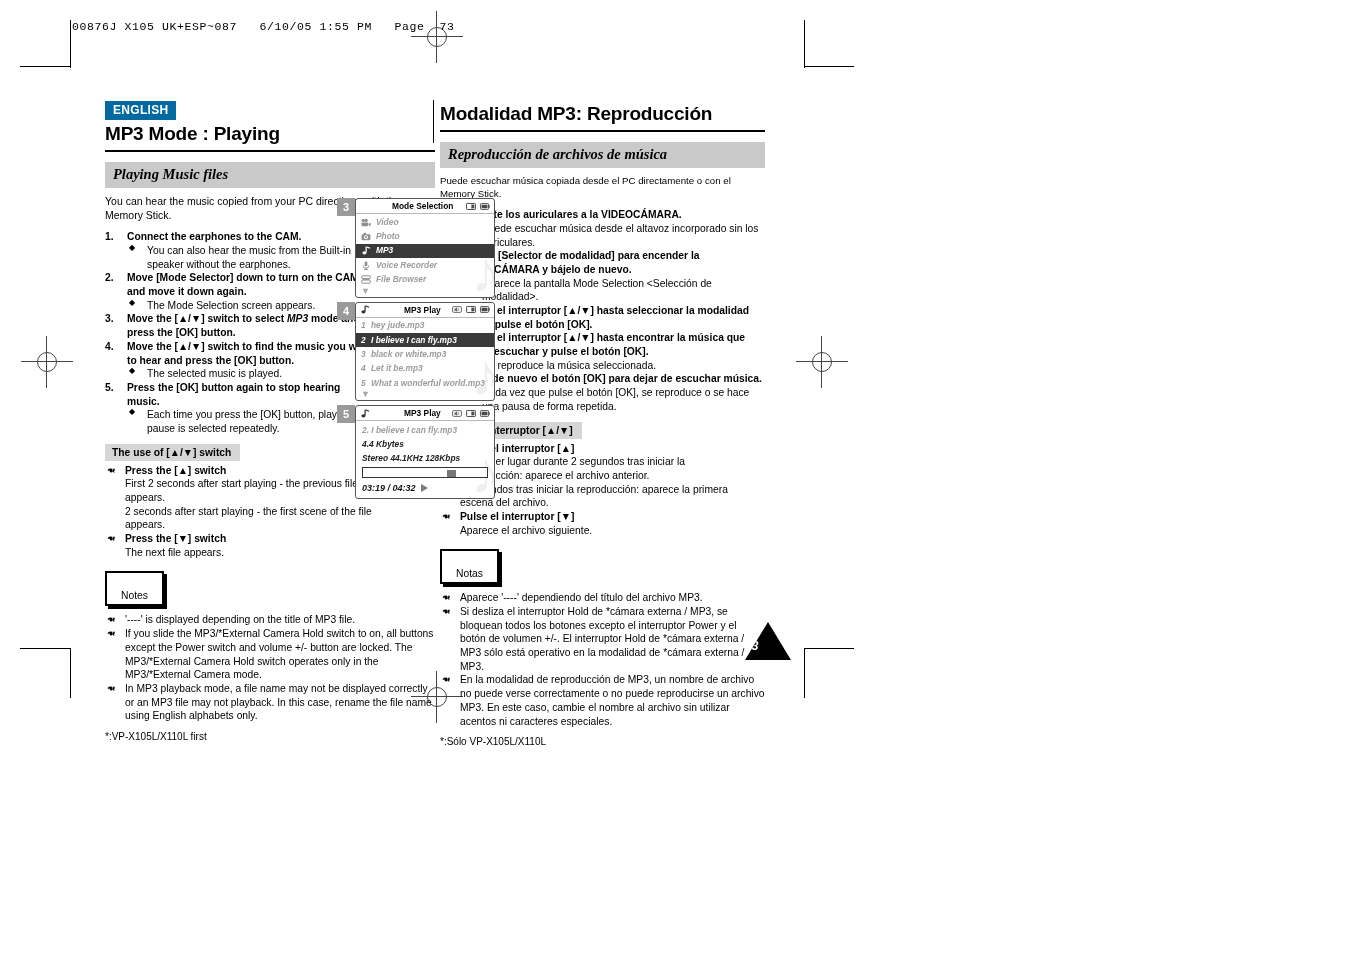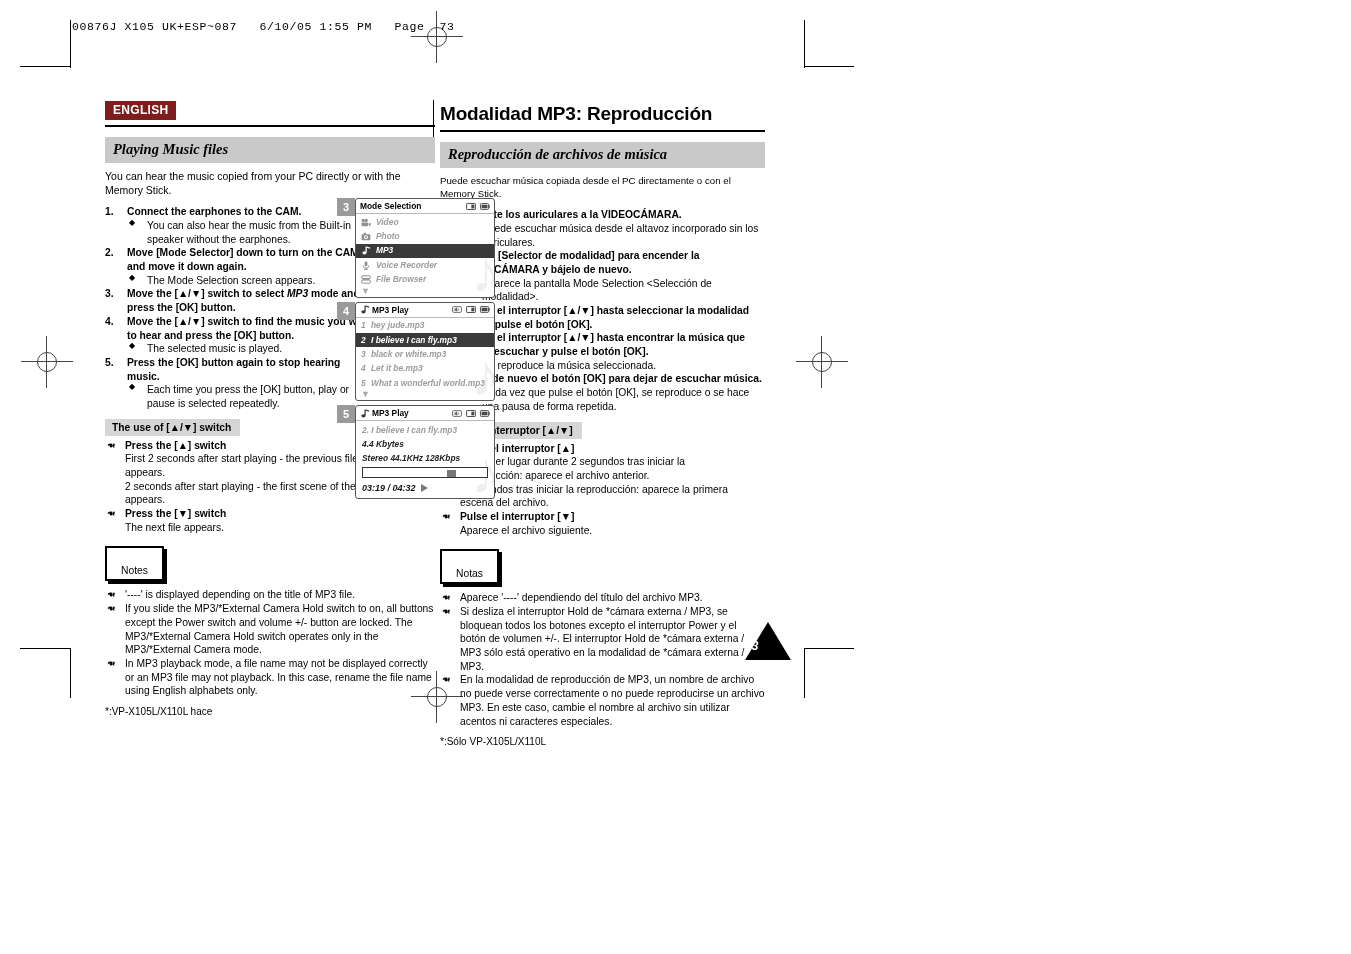--- a/index.html
+++ b/index.html
@@ -27,21 +27,21 @@
   .slugline {
     position:absolute; left:72px; top:20px;
     font-family:"Liberation Mono", monospace;
     font-size:11.5px; letter-spacing:.6px; color:#000; white-space:pre;
   }
 
   
   .content { position:absolute; left:105px; top:100px; width:660px; height:560px; }
 
   .langtag {
-    display:inline-block; background:#7f1d1d; color:#fff;
+    display:inline-block; background:#0369a1; color:#fff;
     font-size:12px; font-weight:bold; padding:2px 8px 3px 8px; letter-spacing:.3px;
   }
   .esptag-wrap { position:absolute; right:0; top:0; text-align:right; }
 
   .maintitle {
     font-size:19px; font-weight:bold; letter-spacing:-.2px; margin-top:3px;
   }
   .rule { height:2px; background:#000; margin-top:5px; }
 
   .secbar {
@@ -94,21 +94,21 @@
   .lcd {
     border:1.4px solid #555; border-radius:3px; background:#fff;
     width:140px; overflow:hidden; position:relative;
   }
   .lcd-bg { position:absolute; right:-6px; bottom:-8px; font-size:58px; color:#efefef; font-weight:bold; }
   .lcd-title {
     display:flex; align-items:center; gap:3px;
     font-size:8.4px; font-weight:bold; padding:2px 3px 2px 4px;
     border-bottom:1px solid #b9b9b9; position:relative; z-index:2;
   }
-  .lcd-title .t { flex:1; }
+  .lcd-title .t { flex:1;margin-left:32px; }
   .lcd-body { position:relative; z-index:2; padding:1px 0 2px 0;font-style:italic; }
   .lcd-row {
     display:flex; align-items:center; gap:4px;
     font-size:8.4px; font-weight:bold; color:#9c9c9c;
     padding:1.5px 4px 1.5px 5px; line-height:1.35;
   }
   .lcd-row.sel { background:#3a3a3a; color:#fff; }
   .ico { width:10px; height:9px; display:inline-block; flex:0 0 auto; }
   .downarrow { text-align:left; padding-left:5px; color:#a8a8a8; font-size:9px; line-height:8px; }
 
@@ -167,20 +167,21 @@
   </div>
 
   <div class="slugline">00876J X105 UK+ESP~087   6/10/05 1:55 PM   Page  73</div>
 
   <div class="content">
 
     <div class="coldiv"></div>
 
     <div class="col col-en">
       <div class="langtag">ENGLISH</div>
+      <div class="maintitle">MP3 Mode : Playing</div>
       <div class="rule"></div>
       <div class="secbar">Playing Music files</div>
       <div class="lead" style="width:320px;">You can hear the music copied from your PC directly or with the Memory Stick.</div>
 
       <ol class="steps" id="en-steps" style="margin-top:8px;width:268px;">
           <li><span class="num">1.</span><span class="maintxt">Connect the earphones to the CAM.</span><div class="sub"><span class="dia">◆</span>You can also hear the music from the Built-in speaker without the earphones.</div></li>
           <li><span class="num">2.</span><span class="maintxt">Move [Mode Selector] down to turn on the CAM and move it down again.</span><div class="sub"><span class="dia">◆</span>The Mode Selection screen appears.</div></li>
           <li><span class="num">3.</span><span class="maintxt">Move the [▲/▼] switch to select <span class="ital">MP3</span> mode and press the [OK] button.</span></li>
           <li><span class="num">4.</span><span class="maintxt">Move the [▲/▼] switch to find the music you want to hear and press the [OK] button.</span><div class="sub"><span class="dia">◆</span>The selected music is played.</div></li>
           <li><span class="num">5.</span><span class="maintxt">Press the [OK] button again to stop hearing music.</span><div class="sub"><span class="dia">◆</span>Each time you press the [OK] button, play or pause is selected repeatedly.</div></li>
@@ -200,21 +201,21 @@
             <div>The next file appears.</div>
           </li>
         </ul>
 
       <div class="notes-tab">Notes</div>
       <ul class="bullets" id="en-notes" style="width:330px;margin-top:7px;">
           <li><span class="clv" style="transform: rotate(180deg); display: inline-block;">❧</span><span>'----' is displayed depending on the title of MP3 file.</span></li>
           <li><span class="clv" style="transform: rotate(180deg); display: inline-block;">❧</span><span>If you slide the MP3/*External Camera Hold switch to on, all buttons except the Power switch and volume +/- button are locked. The MP3/*External Camera Hold switch operates only in the MP3/*External Camera mode.</span></li>
           <li><span class="clv" style="transform: rotate(180deg); display: inline-block;">❧</span><span>In MP3 playback mode, a file name may not be displayed correctly or an MP3 file may not playback. In this case, rename the file name using English alphabets only.</span></li>
         </ul>
-      <div class="footnote">*:VP-X105L/X110L hace</div>
+      <div class="footnote">*:VP-X105L/X110L first</div>
     </div>
 
     <div class="col col-es">
       <div class="maintitle">Modalidad MP3: Reproducción</div>
       <div class="rule"></div>
       <div class="secbar">Reproducción de archivos de música</div>
       <div class="lead" style="width:323px;font-size:9.7px;">Puede escuchar música copiada desde el PC directamente o con el Memory Stick.</div>
 
       <ol class="steps" id="es-steps" style="margin-top:8px;width:325px;">
           <li><span class="num">1.</span><span class="maintxt">Conecte los auriculares a la VIDEOCÁMARA.</span><div class="sub"><span class="dia">◆</span>Puede escuchar música desde el altavoz incorporado sin los auriculares.</div></li>

